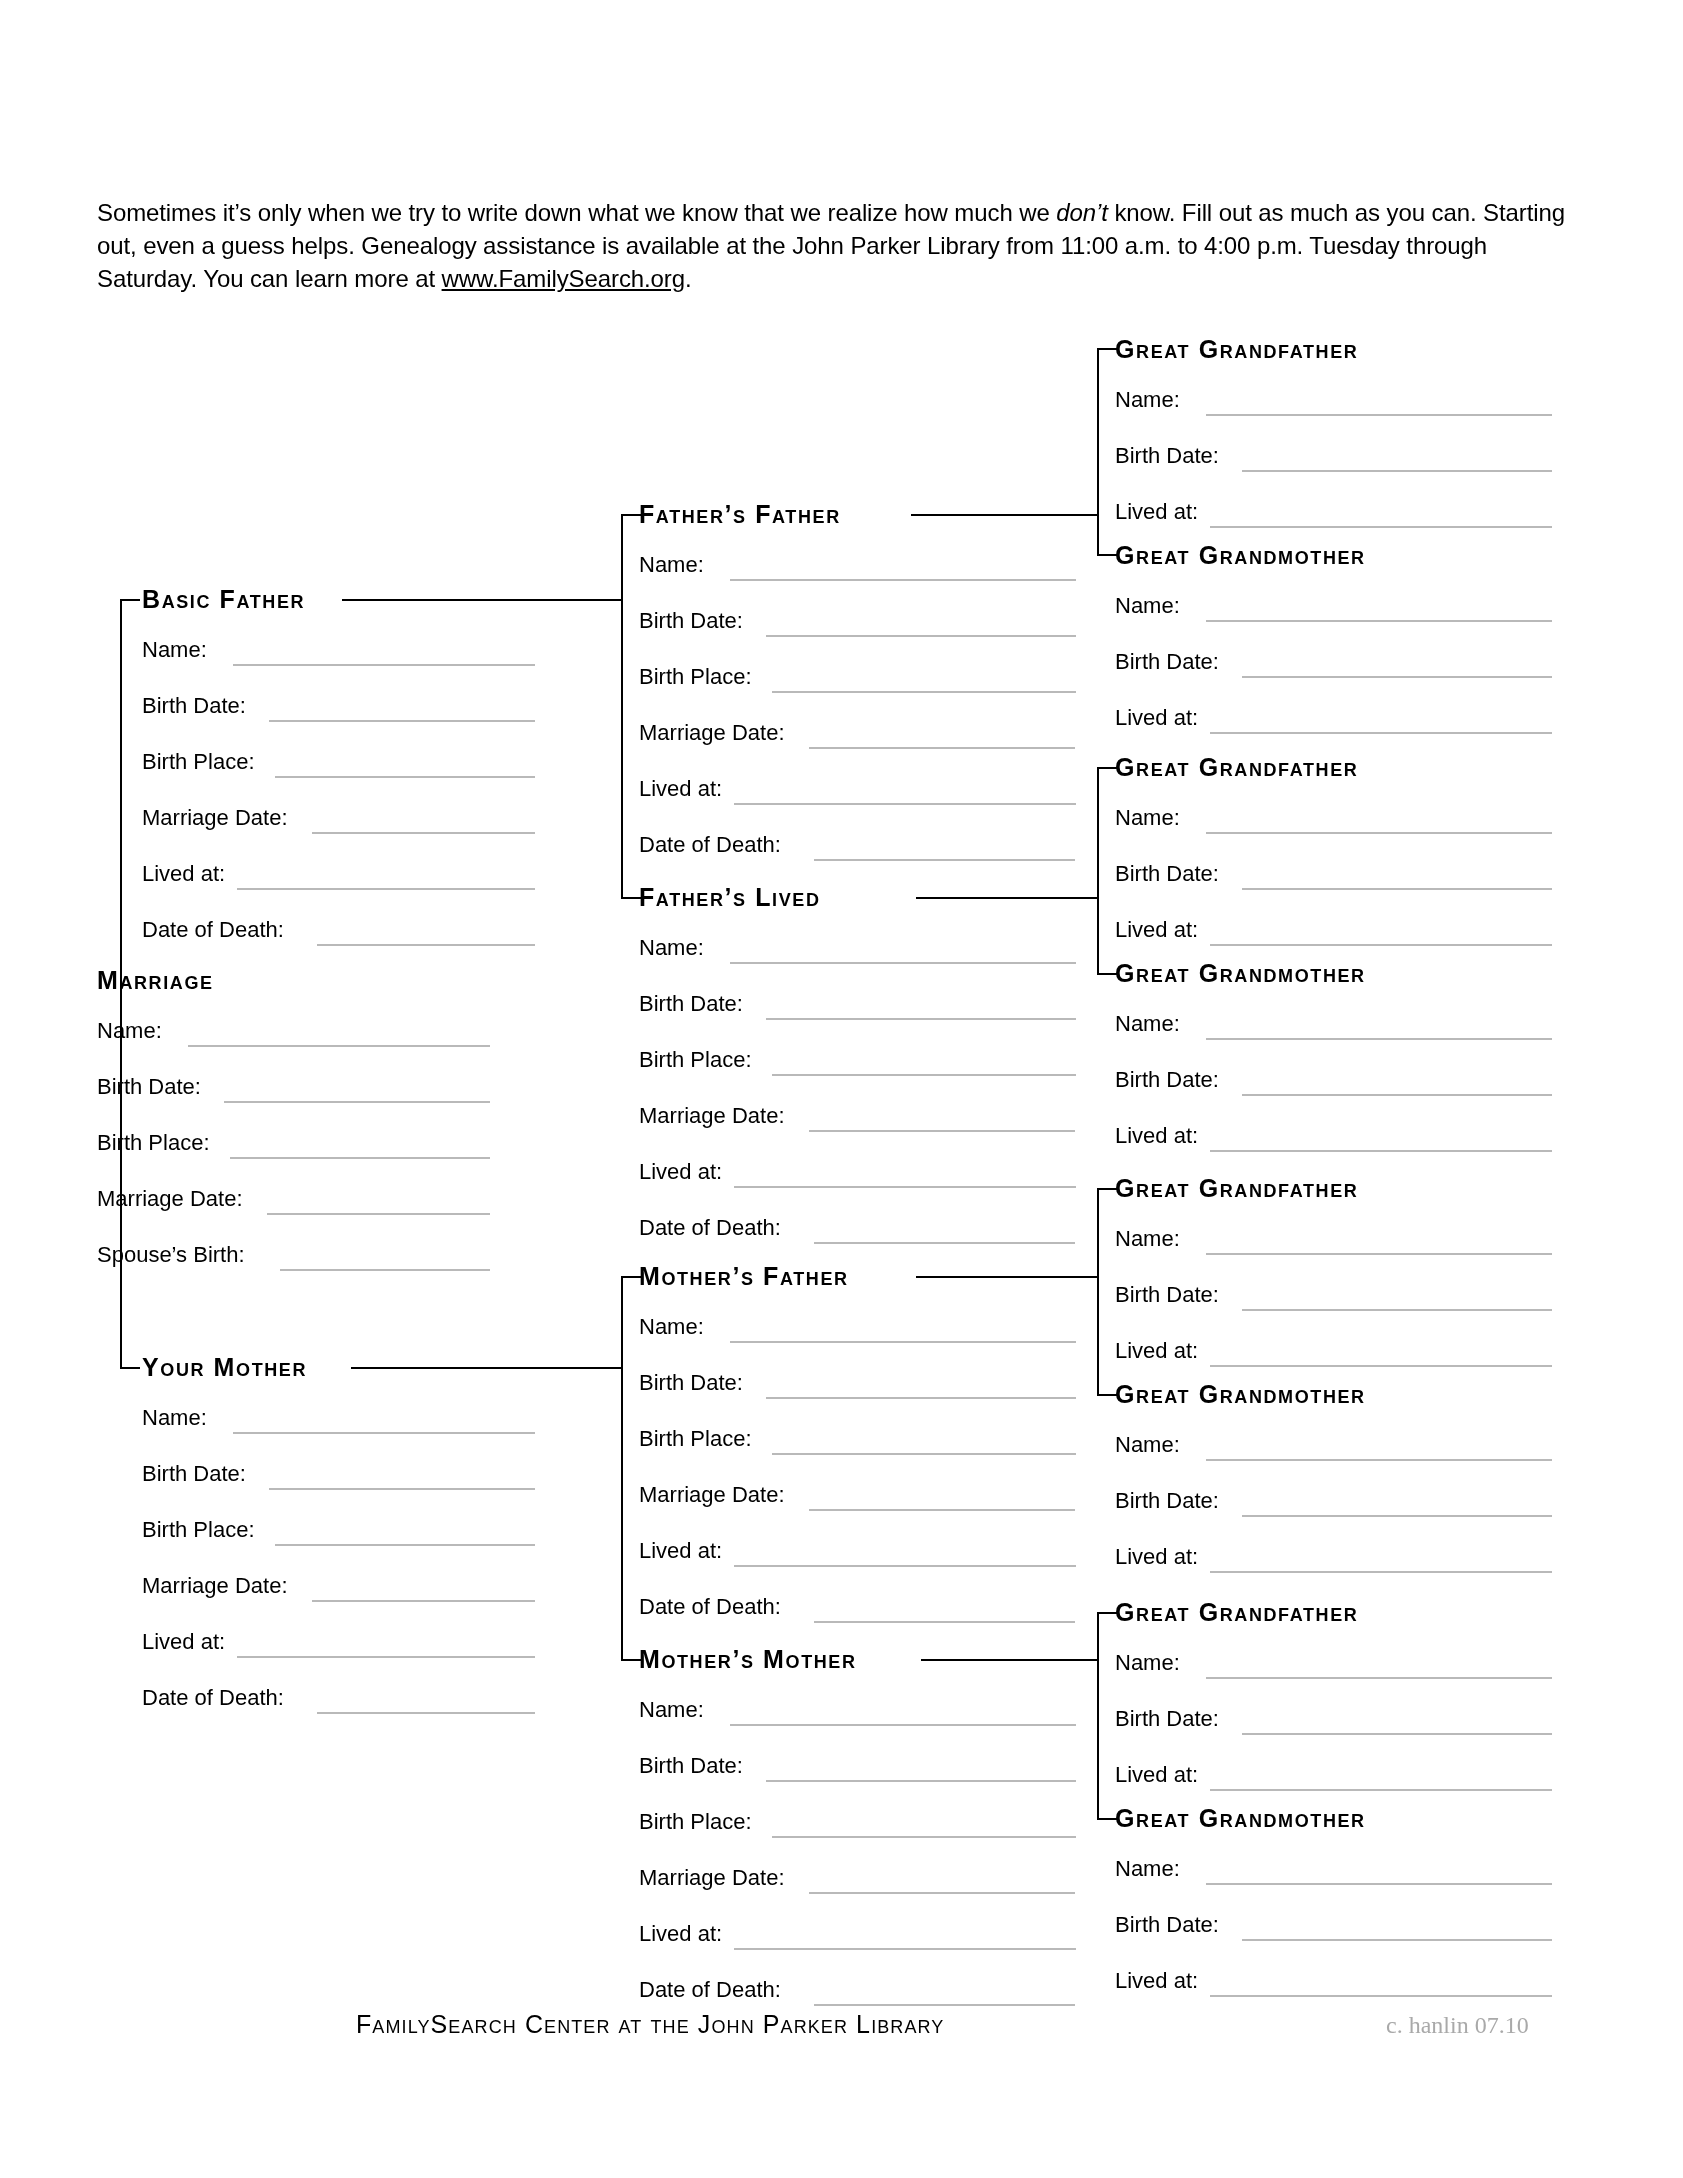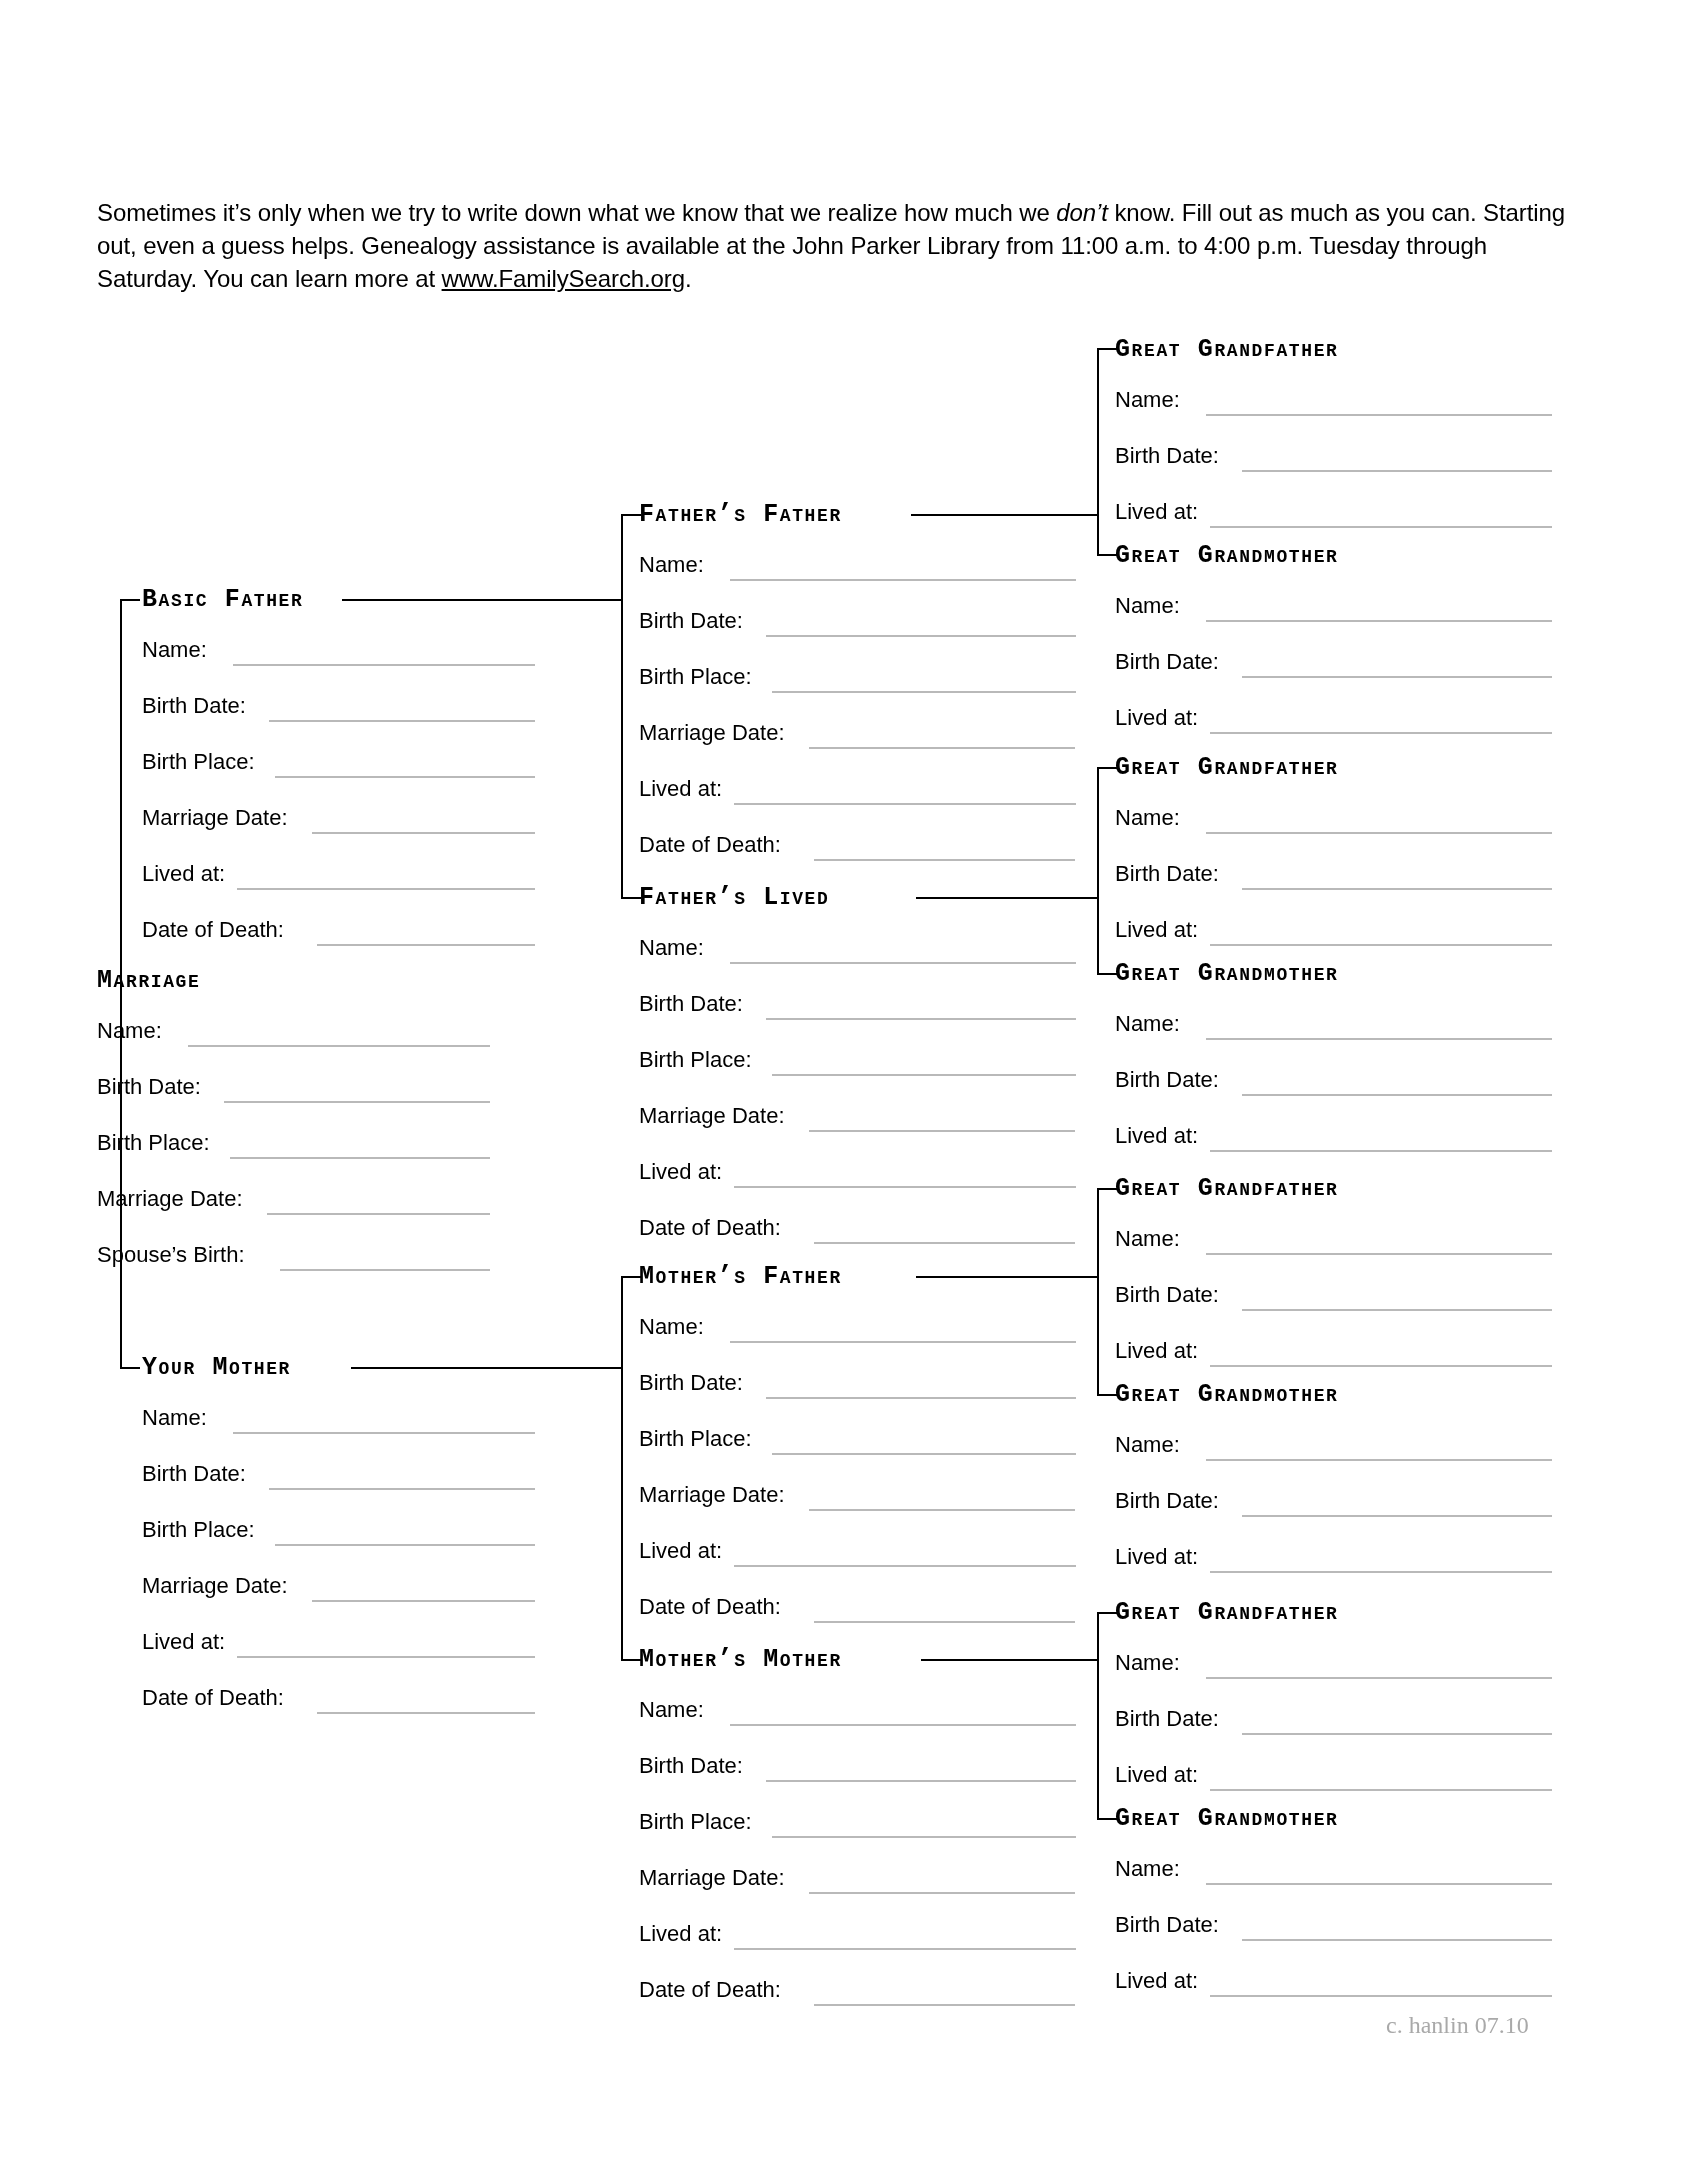--- a/index.html
+++ b/index.html
@@ -26,21 +26,21 @@
     position:absolute;left:97px;top:196px;width:1485px;
     font-size:24px;line-height:33px;
     letter-spacing:-0.1px;
   }
   .intro i{font-style:italic;}
   .intro u{text-decoration:underline;}
 
   
   .person{position:absolute;}
   .phead{
-    font-family:Liberation Mono, monospace;
+    font-family:Liberation Sans, sans-serif;
     font-weight:bold;
     font-variant:small-caps;
     font-size:25px;
     letter-spacing:1.6px;
     white-space:nowrap;
     line-height:1;
   }
   .field{
     position:relative;
     font-size:22px;
@@ -433,16 +433,17 @@
     <div class="field" style="margin-top:34px;">
       <span class="flabel">Birth Date:</span>
       <span class="fline" style="left:127px;width:310px;"></span>
     </div>
     <div class="field" style="margin-top:34px;">
       <span class="flabel">Lived at:</span>
       <span class="fline" style="left:95px;width:342px;"></span>
     </div>
   </div>
 
+  <div class="footL">FamilySearch Center at the John Parker Library</div>
   <div class="footR">c. hanlin 07.10</div>
 
 </div>
 
 
 </body></html>

